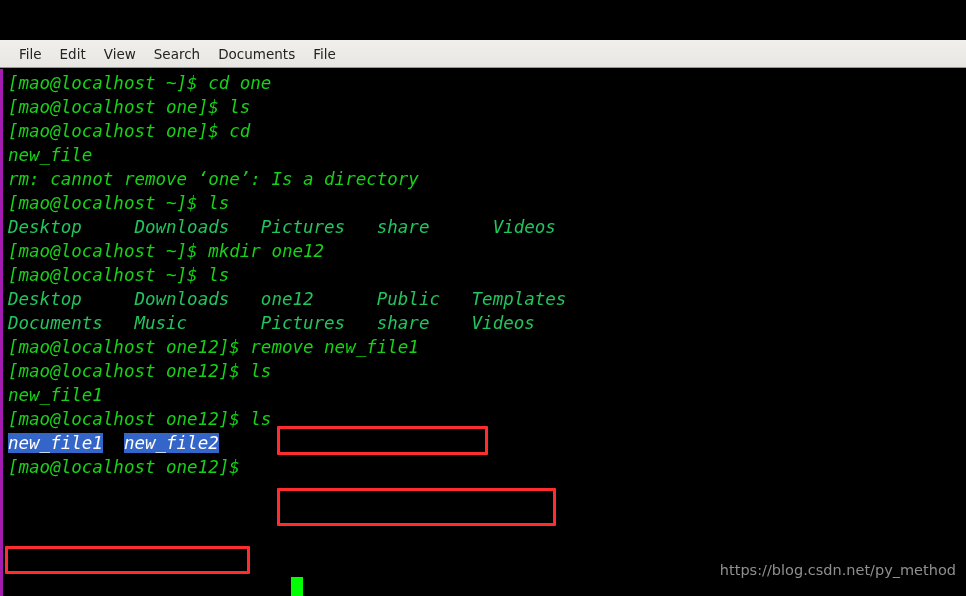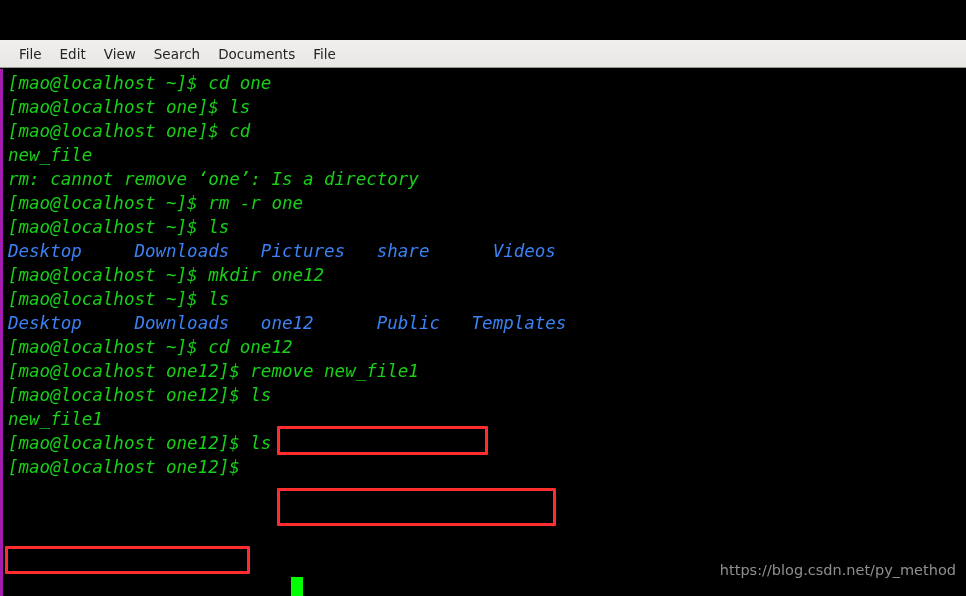--- a/index.html
+++ b/index.html
@@ -118,21 +118,21 @@
   .line {
     position: relative;
     height: 24px;
     line-height: 24px;
     font-size: 17.5px;
     white-space: pre;
     letter-spacing: 0px;
     color: #16c60c;
   }
   .green  { color: #17d217; }
-  .blue   { color: #3b82f6; }
+  .blue   { color: #22c55e; }
 
   .sel {
     background: #3465c8;
     color: #ffffff;
   }
 
   
   .redbox {
     position: absolute;
     border: 3px solid #ff2d2d;
@@ -175,32 +175,32 @@
   </div>
 
   <div class="term">
     <div class="term-inner">
 
       <div class="line green">[mao@localhost ~]$ cd one</div>
       <div class="line green">[mao@localhost one]$ ls</div>
       <div class="line green">[mao@localhost one]$ cd</div>
       <div class="line green">new_file</div>
       <div class="line green">rm: cannot remove ‘one’: Is a directory</div>
-      <div class="line green">[mao@localhost ~]$ rm -r one</div>
       <div class="line green">[mao@localhost ~]$ ls</div>
       <div class="line blue">Desktop     Downloads   Pictures   share      Videos</div>
       <div class="line green">[mao@localhost ~]$ mkdir one12</div>
       <div class="line green">[mao@localhost ~]$ ls</div>
       <div class="line blue">Desktop     Downloads   one12      Public   Templates</div>
-      <div class="line green">[mao@localhost ~]$ cd one12</div>
+      <div class="line blue">Documents   Music       Pictures   share    Videos</div>
       <div class="line green">[mao@localhost one12]$ remove new_file1</div>
       <div class="line green">[mao@localhost one12]$ ls</div>
       <div class="line green">new_file1</div>
       <div class="line green">[mao@localhost one12]$ ls</div>
 
+      <div class="line"><span class="sel">new_file1</span><span>  </span><span class="sel">new_file2</span></div>
 
       <div class="line green">[mao@localhost one12]$ </div>
     </div>
 
     <div class="cursor-block" style="left:288px; top:508px;"></div>
 
     <div class="redbox" style="left:274px; top:357px; width:211px; height:29px;"></div>
     <div class="redbox" style="left:274px; top:419px; width:279px; height:38px;"></div>
     <div class="redbox" style="left:2px; top:477px; width:245px; height:28px;"></div>
   </div>

